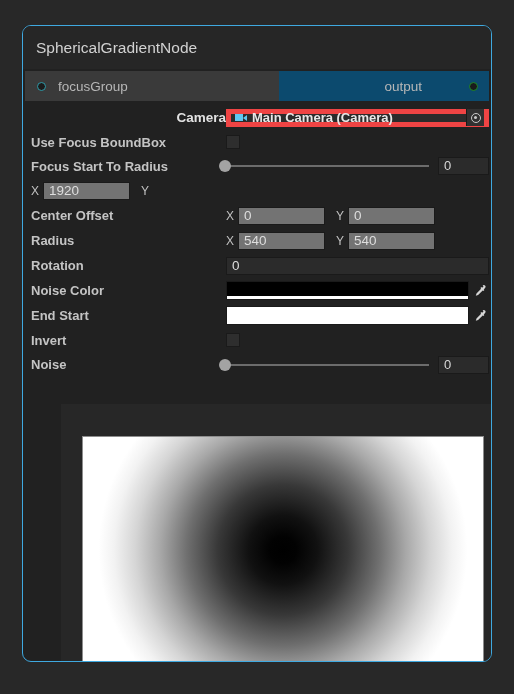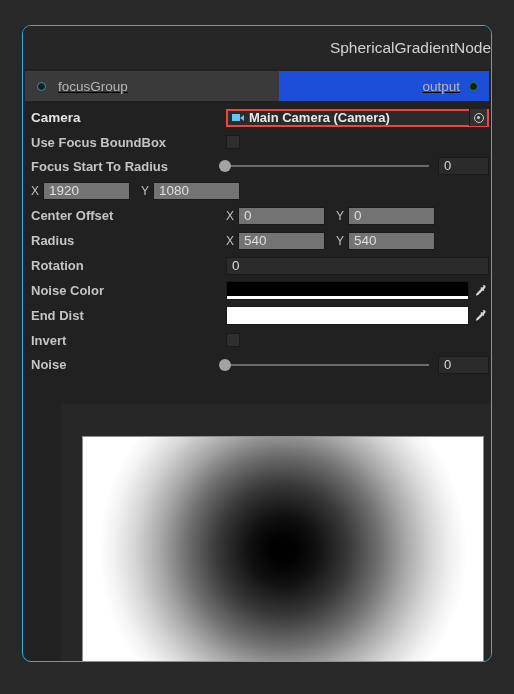--- a/index.html
+++ b/index.html
@@ -30,48 +30,47 @@
   }
 
   #node-title {
     height: 43px;
     line-height: 43px;
     padding-left: 13px;
     color: #d2d2d2;
     font-size: 15.5px;
     background: #262626;
     box-sizing: border-box;
-    text-align: right;
   }
 
   
   #port-row {
     display: flex;
     height: 35px;
     background: #212121;
     padding: 2px 2px 3px 2px;
     box-sizing: border-box;
-    text-decoration: underline;
   }
   .port-cell {
     display: flex;
     align-items: center;
     height: 100%;
     box-sizing: border-box;
   }
   #port-in {
     flex: 0 0 254px;
     background: #3a3a3a;
     padding-left: 12px;
   }
   #port-out {
     flex: 1 1 auto;
-    background: #1d4ed8;
+    background: #0c4a6e;
     justify-content: flex-end;
     padding-right: 11px;
+    gap: 38px;
   }
   .port-dot {
     width: 9px;
     height: 9px;
     border-radius: 50%;
     box-sizing: border-box;
     flex: 0 0 auto;
   }
   .port-dot.in  { border: 1.6px solid #2f9aa8; background: #1b1b1b; }
   .port-dot.out { border: 1.6px solid #1f8a2a; background: #1b1b1b; }
@@ -95,32 +94,32 @@
     box-sizing: border-box;
   }
   .row.tall { height: 25px; }
   .lbl {
     flex: 0 0 auto;
     color: #c4c4c4;
     font-size: 13px;
     white-space: nowrap;
     font-weight: bold;
   }
-  .lbl.bold { color: #e2e2e2; font-weight: bold; font-size: 13.5px; }
+  .lbl.bold { color: #e2e2e2; font-weight: bold; font-size: 13.5px; text-align: right; }
   .lbl.w195 { width: 195px; }
   .lbl.w188 { width: 188px; }
   .ctl { flex: 1 1 auto; display: flex; align-items: center; height: 100%; }
 
   
   .obj-field {
     display: flex;
     align-items: center;
     height: 18px;
     background: #2b2b2b;
-    border: 2px solid #ef4444;
+    border: 5px solid #ef4444;
     box-sizing: border-box;
     flex: 1 1 auto;
     margin-right: 2px;
     padding-left: 4px;
   }
   .cam-icon {
     position: relative;
     width: 13px; height: 9px;
     flex: 0 0 auto;
   }
@@ -347,21 +346,20 @@
         </span>
         <span class="slider-num">0</span>
       </div>
     </div>
 
     <div class="row tall">
       <div class="ctl vec">
         <span class="axis">X</span>
         <span class="numbox">1920</span>
         <span class="axis second">Y</span>
-        <span class="numbox">1080</span>
       </div>
     </div>
 
     <div class="row tall">
       <div class="lbl w195">Center Offset</div>
       <div class="ctl vec">
         <span class="axis">X</span>
         <span class="numbox">0</span>
         <span class="axis second">Y</span>
         <span class="numbox">0</span>
@@ -394,21 +392,21 @@
         </span>
         <span class="eyedrop">
           <svg width="14" height="14" viewBox="0 0 14 14" aria-hidden="true">
             <path d="M9.6 1.6a1.7 1.7 0 0 1 2.5 2.4l-1.4 1.4.7.7-1 1-.7-.7-4.6 4.6-2.3.7.7-2.3 4.6-4.6-.7-.7 1-1 .7.7 1.4-1.4z" fill="#d6d6d6"></path>
           </svg>
         </span>
       </div>
     </div>
 
     <div class="row tall">
-      <div class="lbl w195">End Dist</div>
+      <div class="lbl w195">End Start</div>
       <div class="ctl color-ctl">
         <span class="swatch" id="sw-end">
           <span class="main" style="background: rgb(255, 255, 255);"></span>
           <span class="alpha" style="background: rgb(255, 255, 255);"></span>
         </span>
         <span class="eyedrop">
           <svg width="14" height="14" viewBox="0 0 14 14" aria-hidden="true">
             <path d="M9.6 1.6a1.7 1.7 0 0 1 2.5 2.4l-1.4 1.4.7.7-1 1-.7-.7-4.6 4.6-2.3.7.7-2.3 4.6-4.6-.7-.7 1-1 .7.7 1.4-1.4z" fill="#d6d6d6"></path>
           </svg>
         </span>

